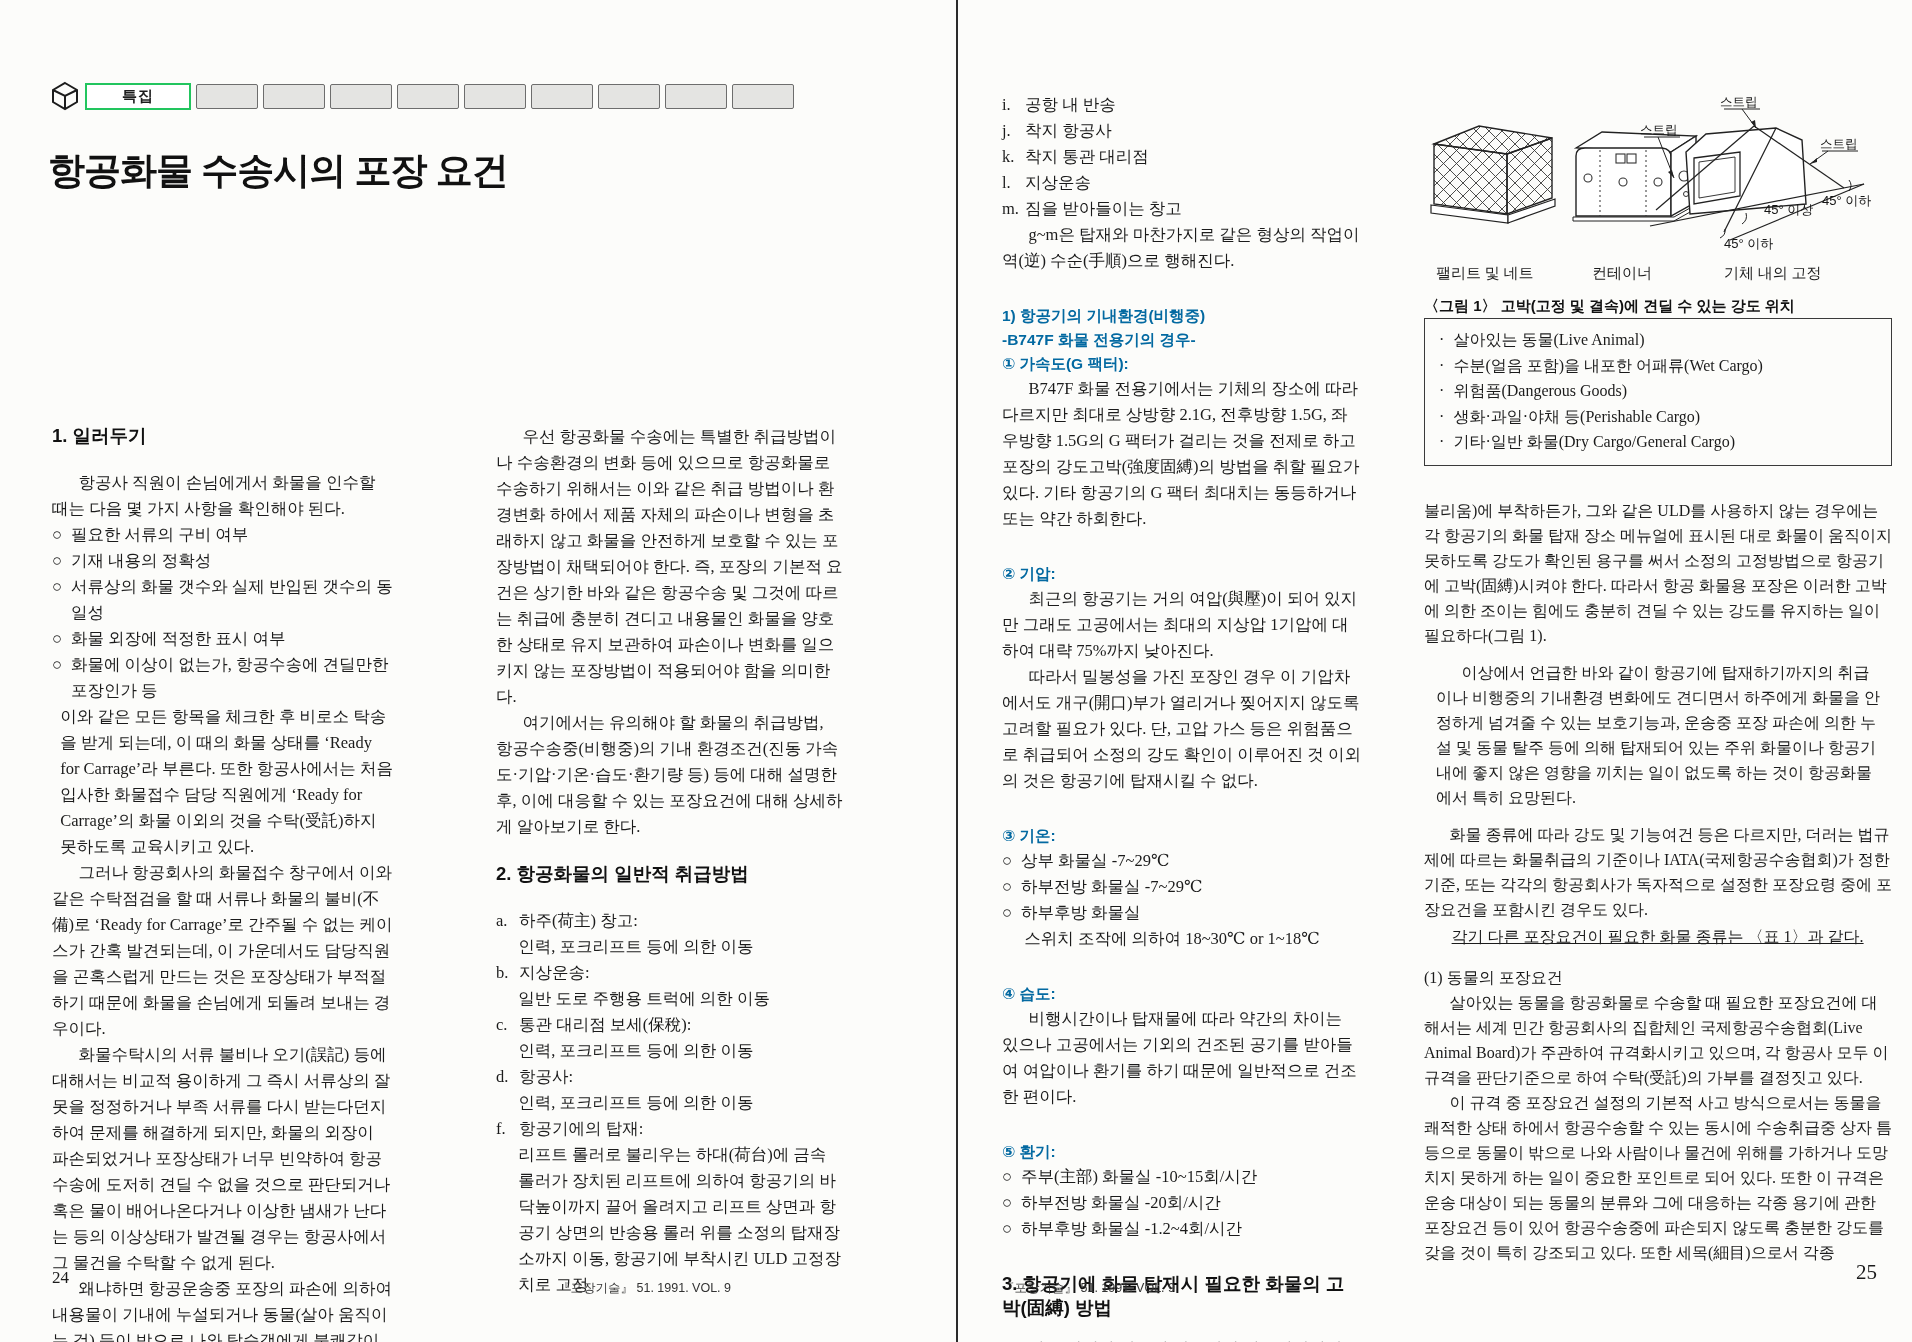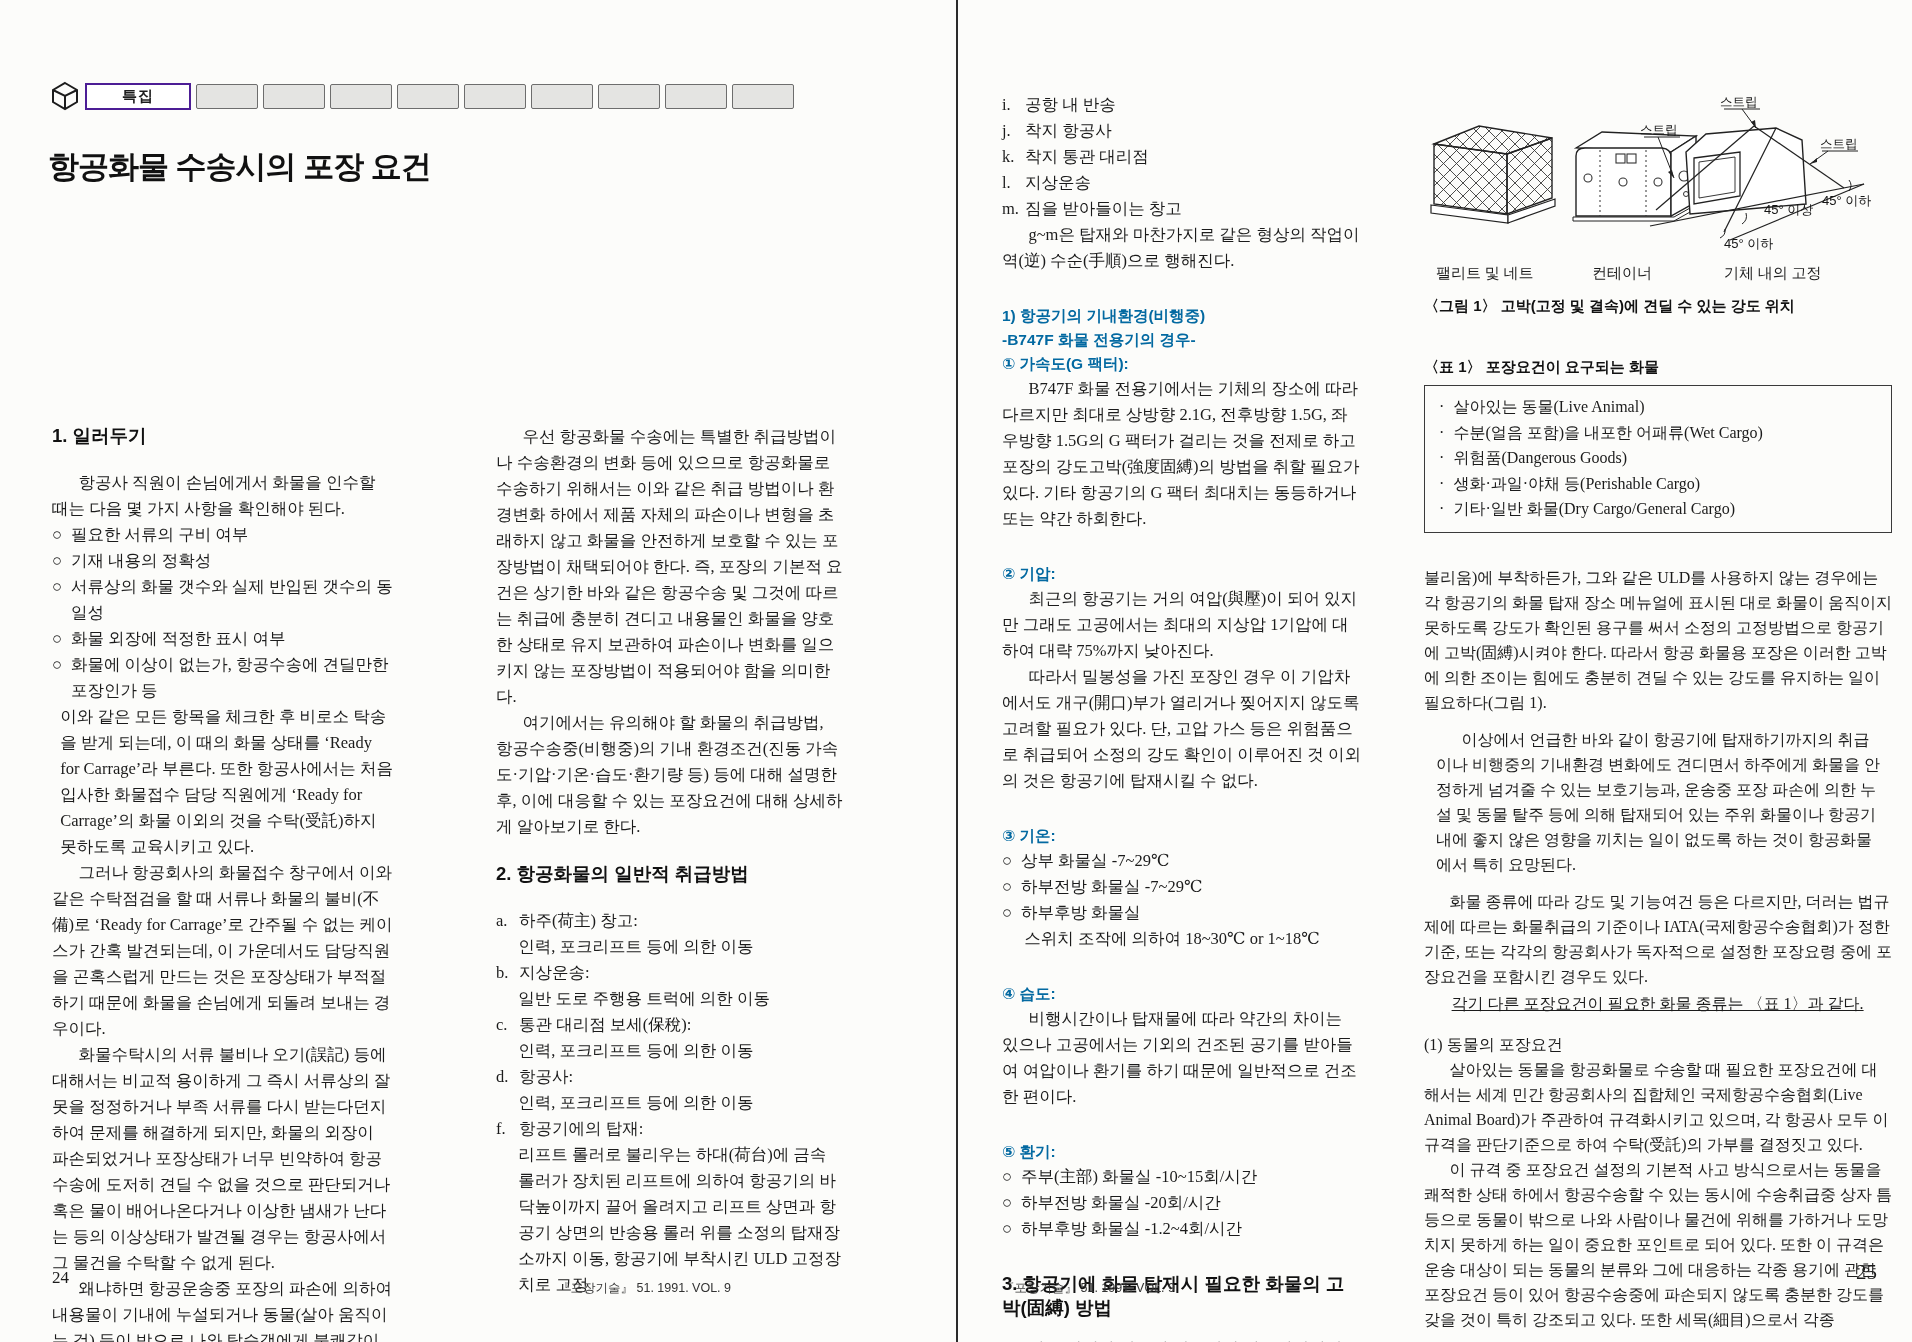--- a/index.html
+++ b/index.html
@@ -18,34 +18,34 @@
     position:absolute;left:956px;top:0;width:2px;height:1342px;
     background:#2a2a2a;
   }
   
   .topbar{
     position:absolute;left:50px;top:82px;width:694px;height:28px;
     display:flex;align-items:center;gap:5px;
   }
   .cube{width:30px;height:30px;display:inline-block;flex:0 0 auto;}
   .badge{
-    flex:0 0 auto;width:102px;height:23px;border:2px solid #4c1d95;
+    flex:0 0 auto;width:102px;height:23px;border:2px solid #22c55e;
     background:#fff;display:flex;align-items:center;justify-content:center;
     font-family:"Liberation Sans","DejaVu Sans",sans-serif;
     font-weight:bold;font-size:15px;letter-spacing:1px;
   }
   .tab{
     flex:0 0 auto;width:60px;height:23px;background:#e4e4e2;
     border:1.5px solid #6d6d6d;border-radius:2px;
   }
   
   .title{
     position:absolute;left:48px;top:146px;margin:0;
     font-family:"Liberation Sans","DejaVu Sans",sans-serif;
-    font-weight:bold;font-size:31px;letter-spacing:-1px;color:#111;
+    font-weight:bold;font-size:37px;letter-spacing:-1px;color:#111;
   }
   
   .col{position:absolute;font-size:16.5px;line-height:26px;}
   .col p{margin:0;}
   .indent{text-indent:1.6em;}
   .sec-h{
     font-family:"Liberation Sans","DejaVu Sans",sans-serif;
     font-weight:bold;font-size:18.5px;line-height:24px;margin:0 0 22px 0;color:#111;
   }
   .sub-h{
@@ -316,21 +316,20 @@
         </g>
       </svg>
       <div class="fig-labels">
         <span class="fl0">팰리트 및 네트</span>
         <span class="fl1">컨테이너</span>
         <span class="fl2">기체 내의 고정</span>
       </div>
       <div class="fig-cap">〈그림 1〉 고박(고정 및 결속)에 견딜 수 있는 강도 위치</div>
     </div>
 
-    <div class="tbl-title">〈표 1〉 포장요건이 요구되는 화물</div>
     <div class="tbl">
       <div class="bullet">
           <span class="bm">·</span>
           <span>살아있는 동물(Live Animal)</span>
         </div>
       <div class="bullet">
           <span class="bm">·</span>
           <span>수분(얼음 포함)을 내포한 어패류(Wet Cargo)</span>
         </div>
       <div class="bullet">

